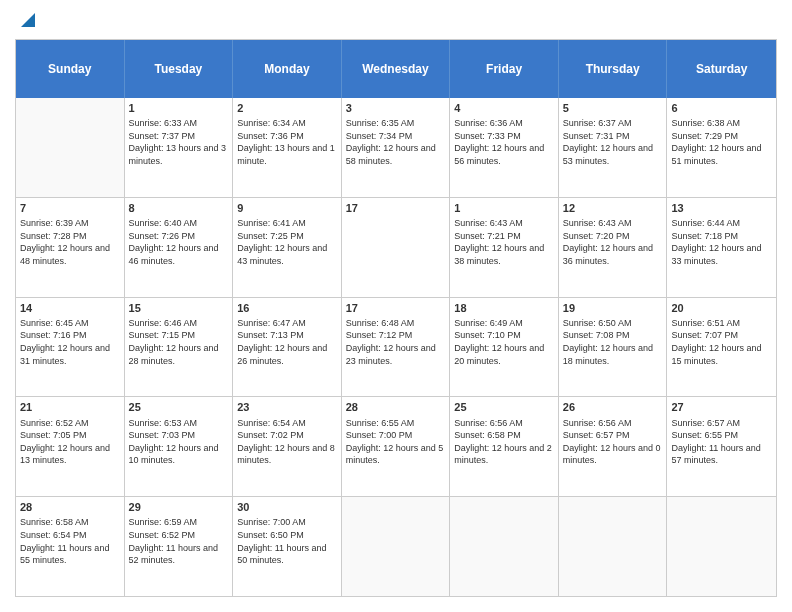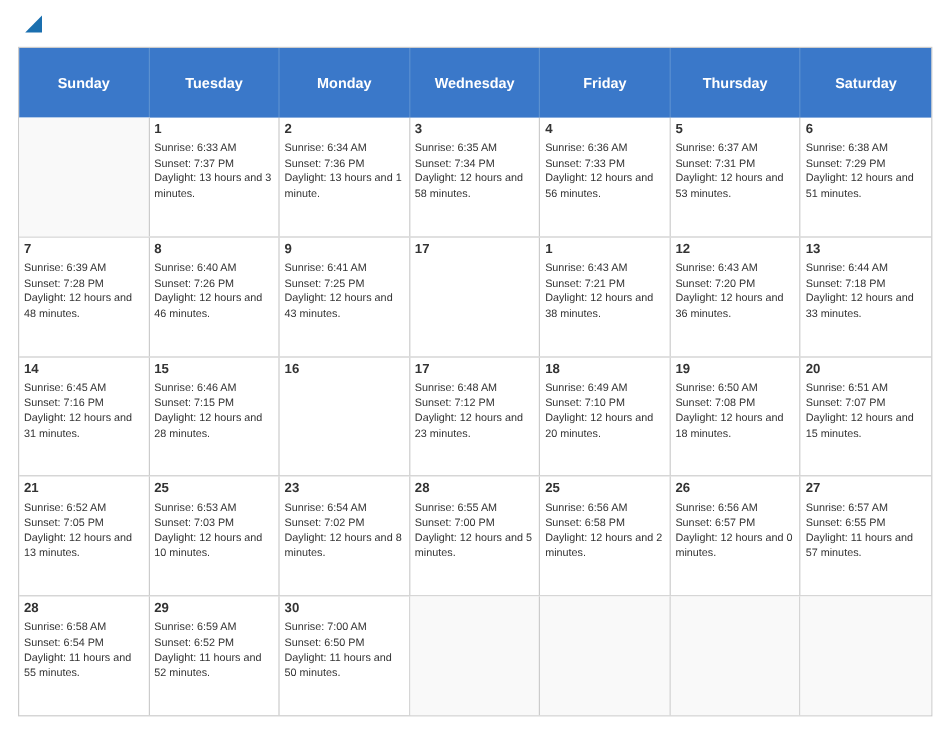--- a/index.html
+++ b/index.html
@@ -198,20 +198,21 @@
           <div class="cal-cell">
             <div class="day-num">14</div>
             <div class="cell-text">Sunrise: 6:45 AM<br>Sunset: 7:16 PM<br>Daylight: 12 hours and 31 minutes.</div>
           </div>
           <div class="cal-cell">
             <div class="day-num">15</div>
             <div class="cell-text">Sunrise: 6:46 AM<br>Sunset: 7:15 PM<br>Daylight: 12 hours and 28 minutes.</div>
           </div>
           <div class="cal-cell">
             <div class="day-num">16</div>
+            <div class="cell-text">Sunrise: 6:47 AM<br>Sunset: 7:13 PM<br>Daylight: 12 hours and 26 minutes.</div>
           </div>
           <div class="cal-cell">
             <div class="day-num">17</div>
             <div class="cell-text">Sunrise: 6:48 AM<br>Sunset: 7:12 PM<br>Daylight: 12 hours and 23 minutes.</div>
           </div>
           <div class="cal-cell">
             <div class="day-num">18</div>
             <div class="cell-text">Sunrise: 6:49 AM<br>Sunset: 7:10 PM<br>Daylight: 12 hours and 20 minutes.</div>
           </div>
           <div class="cal-cell">

